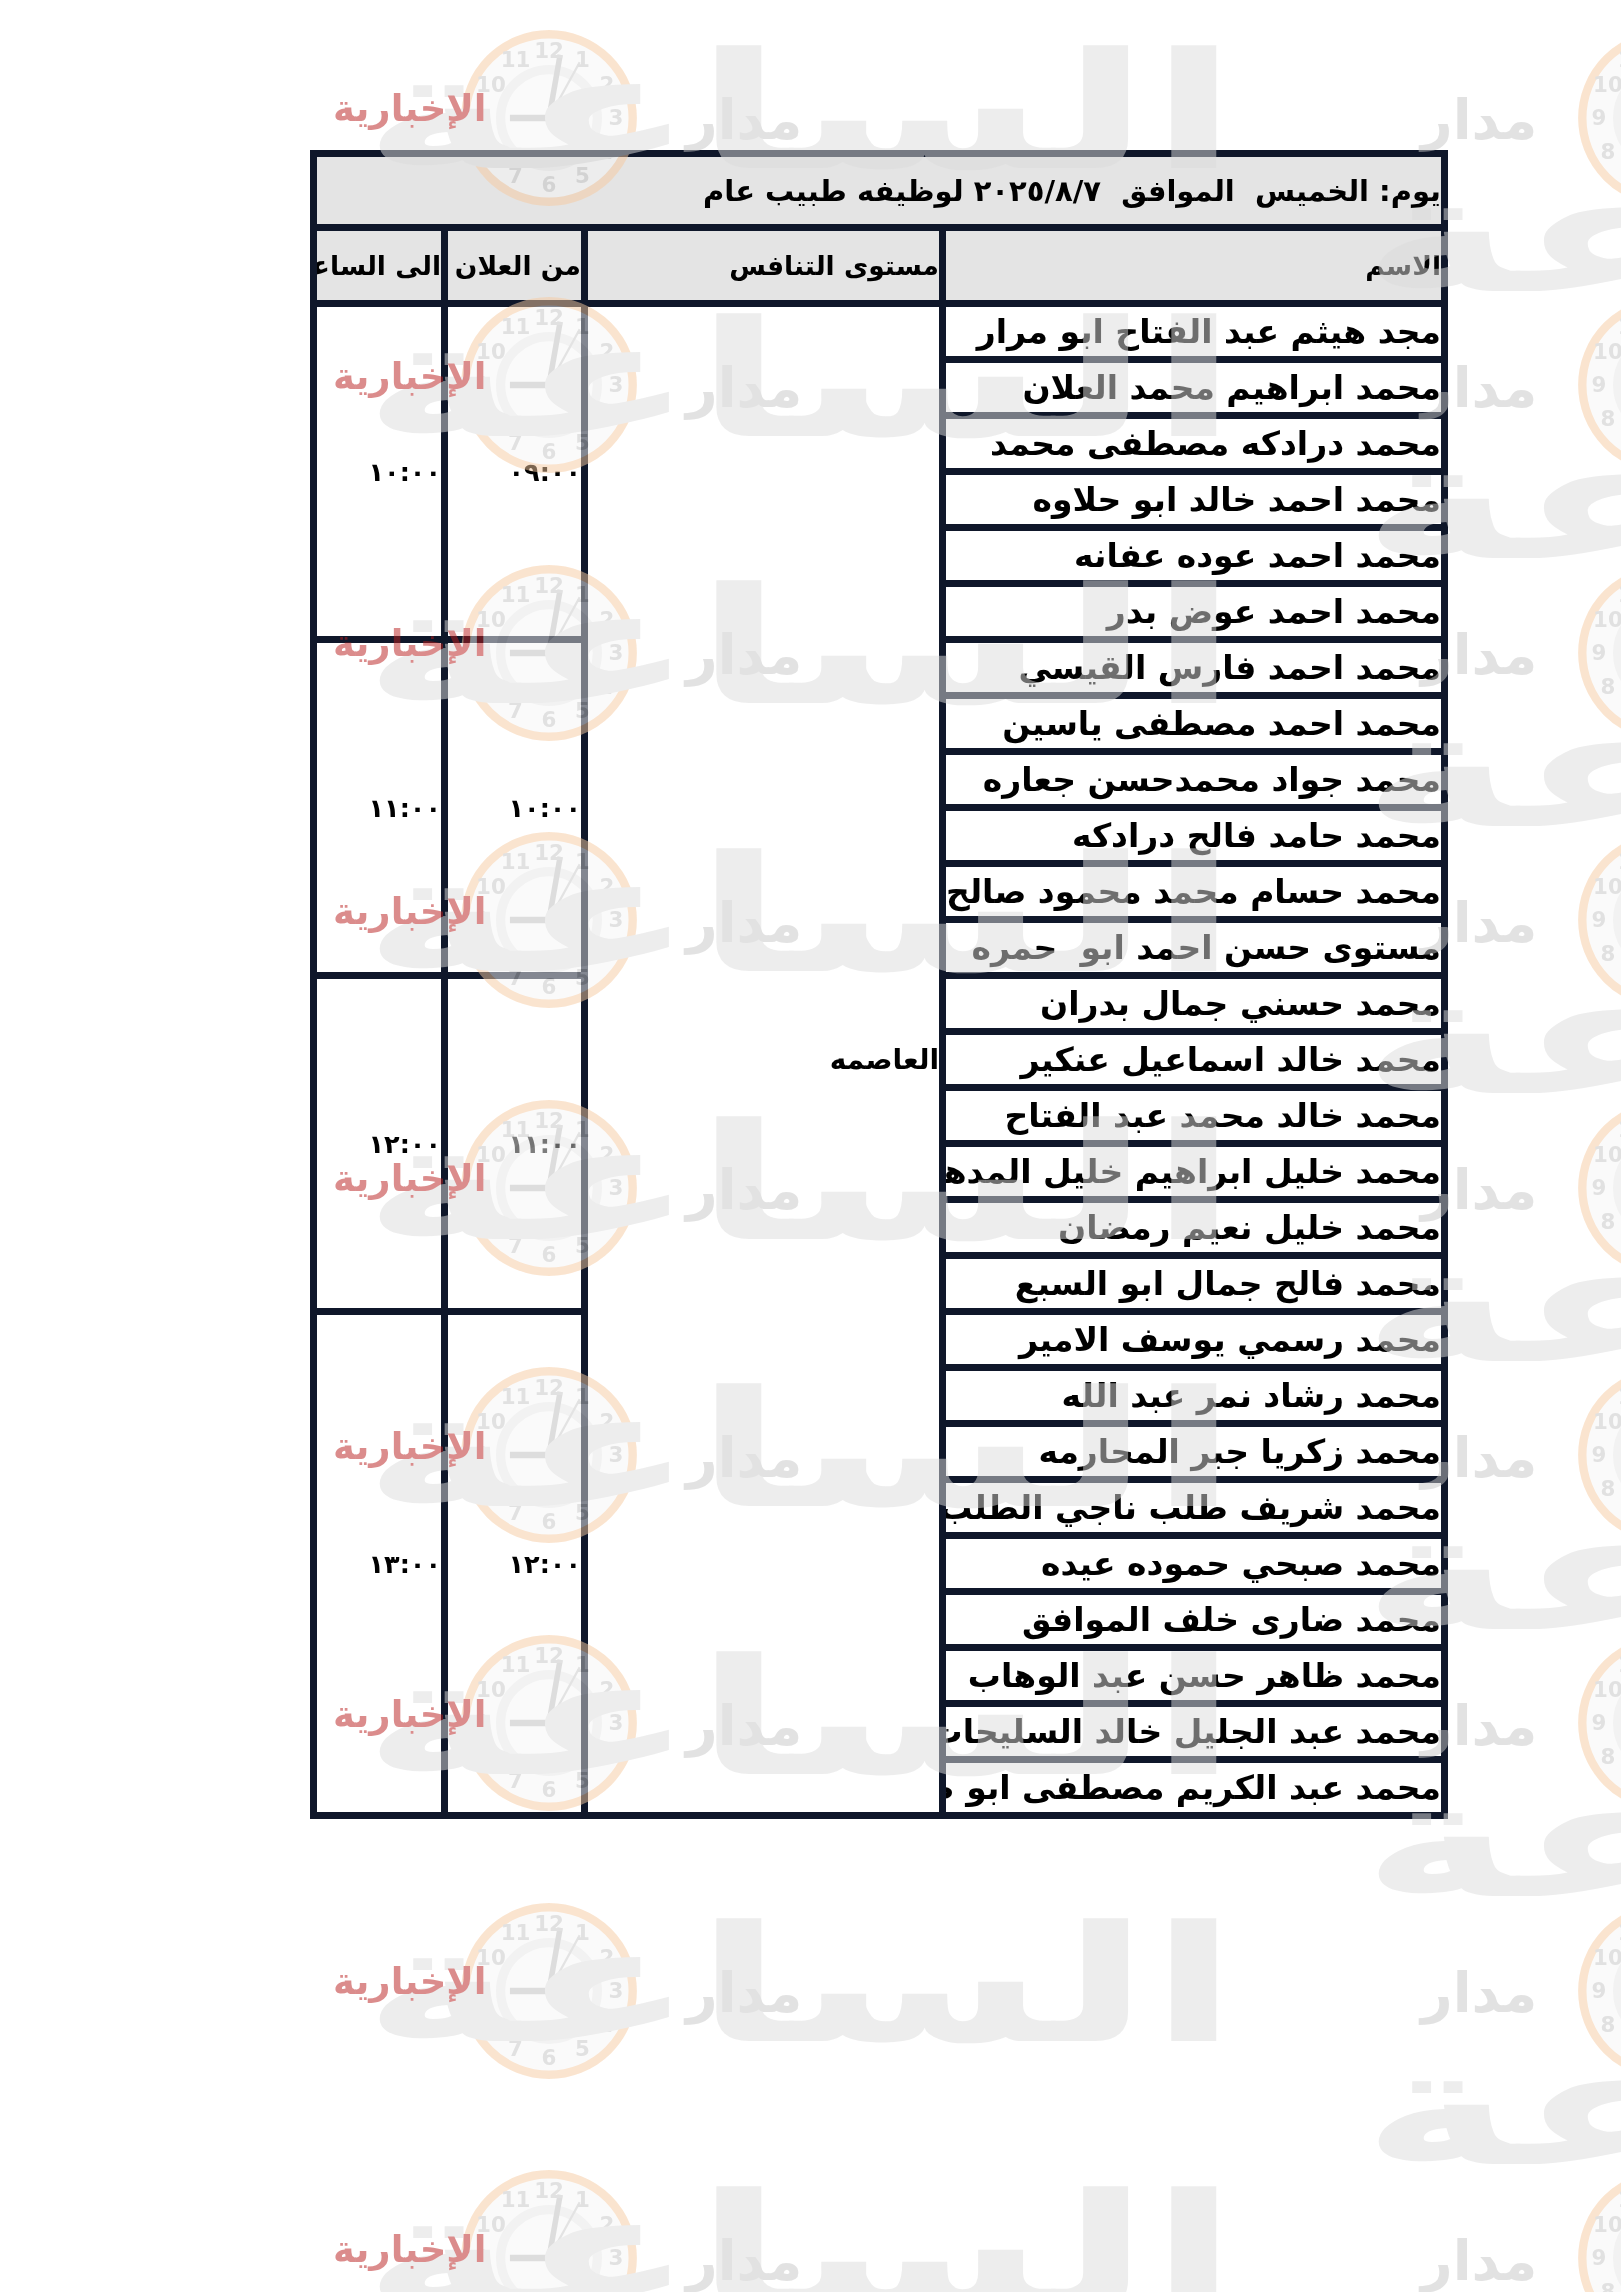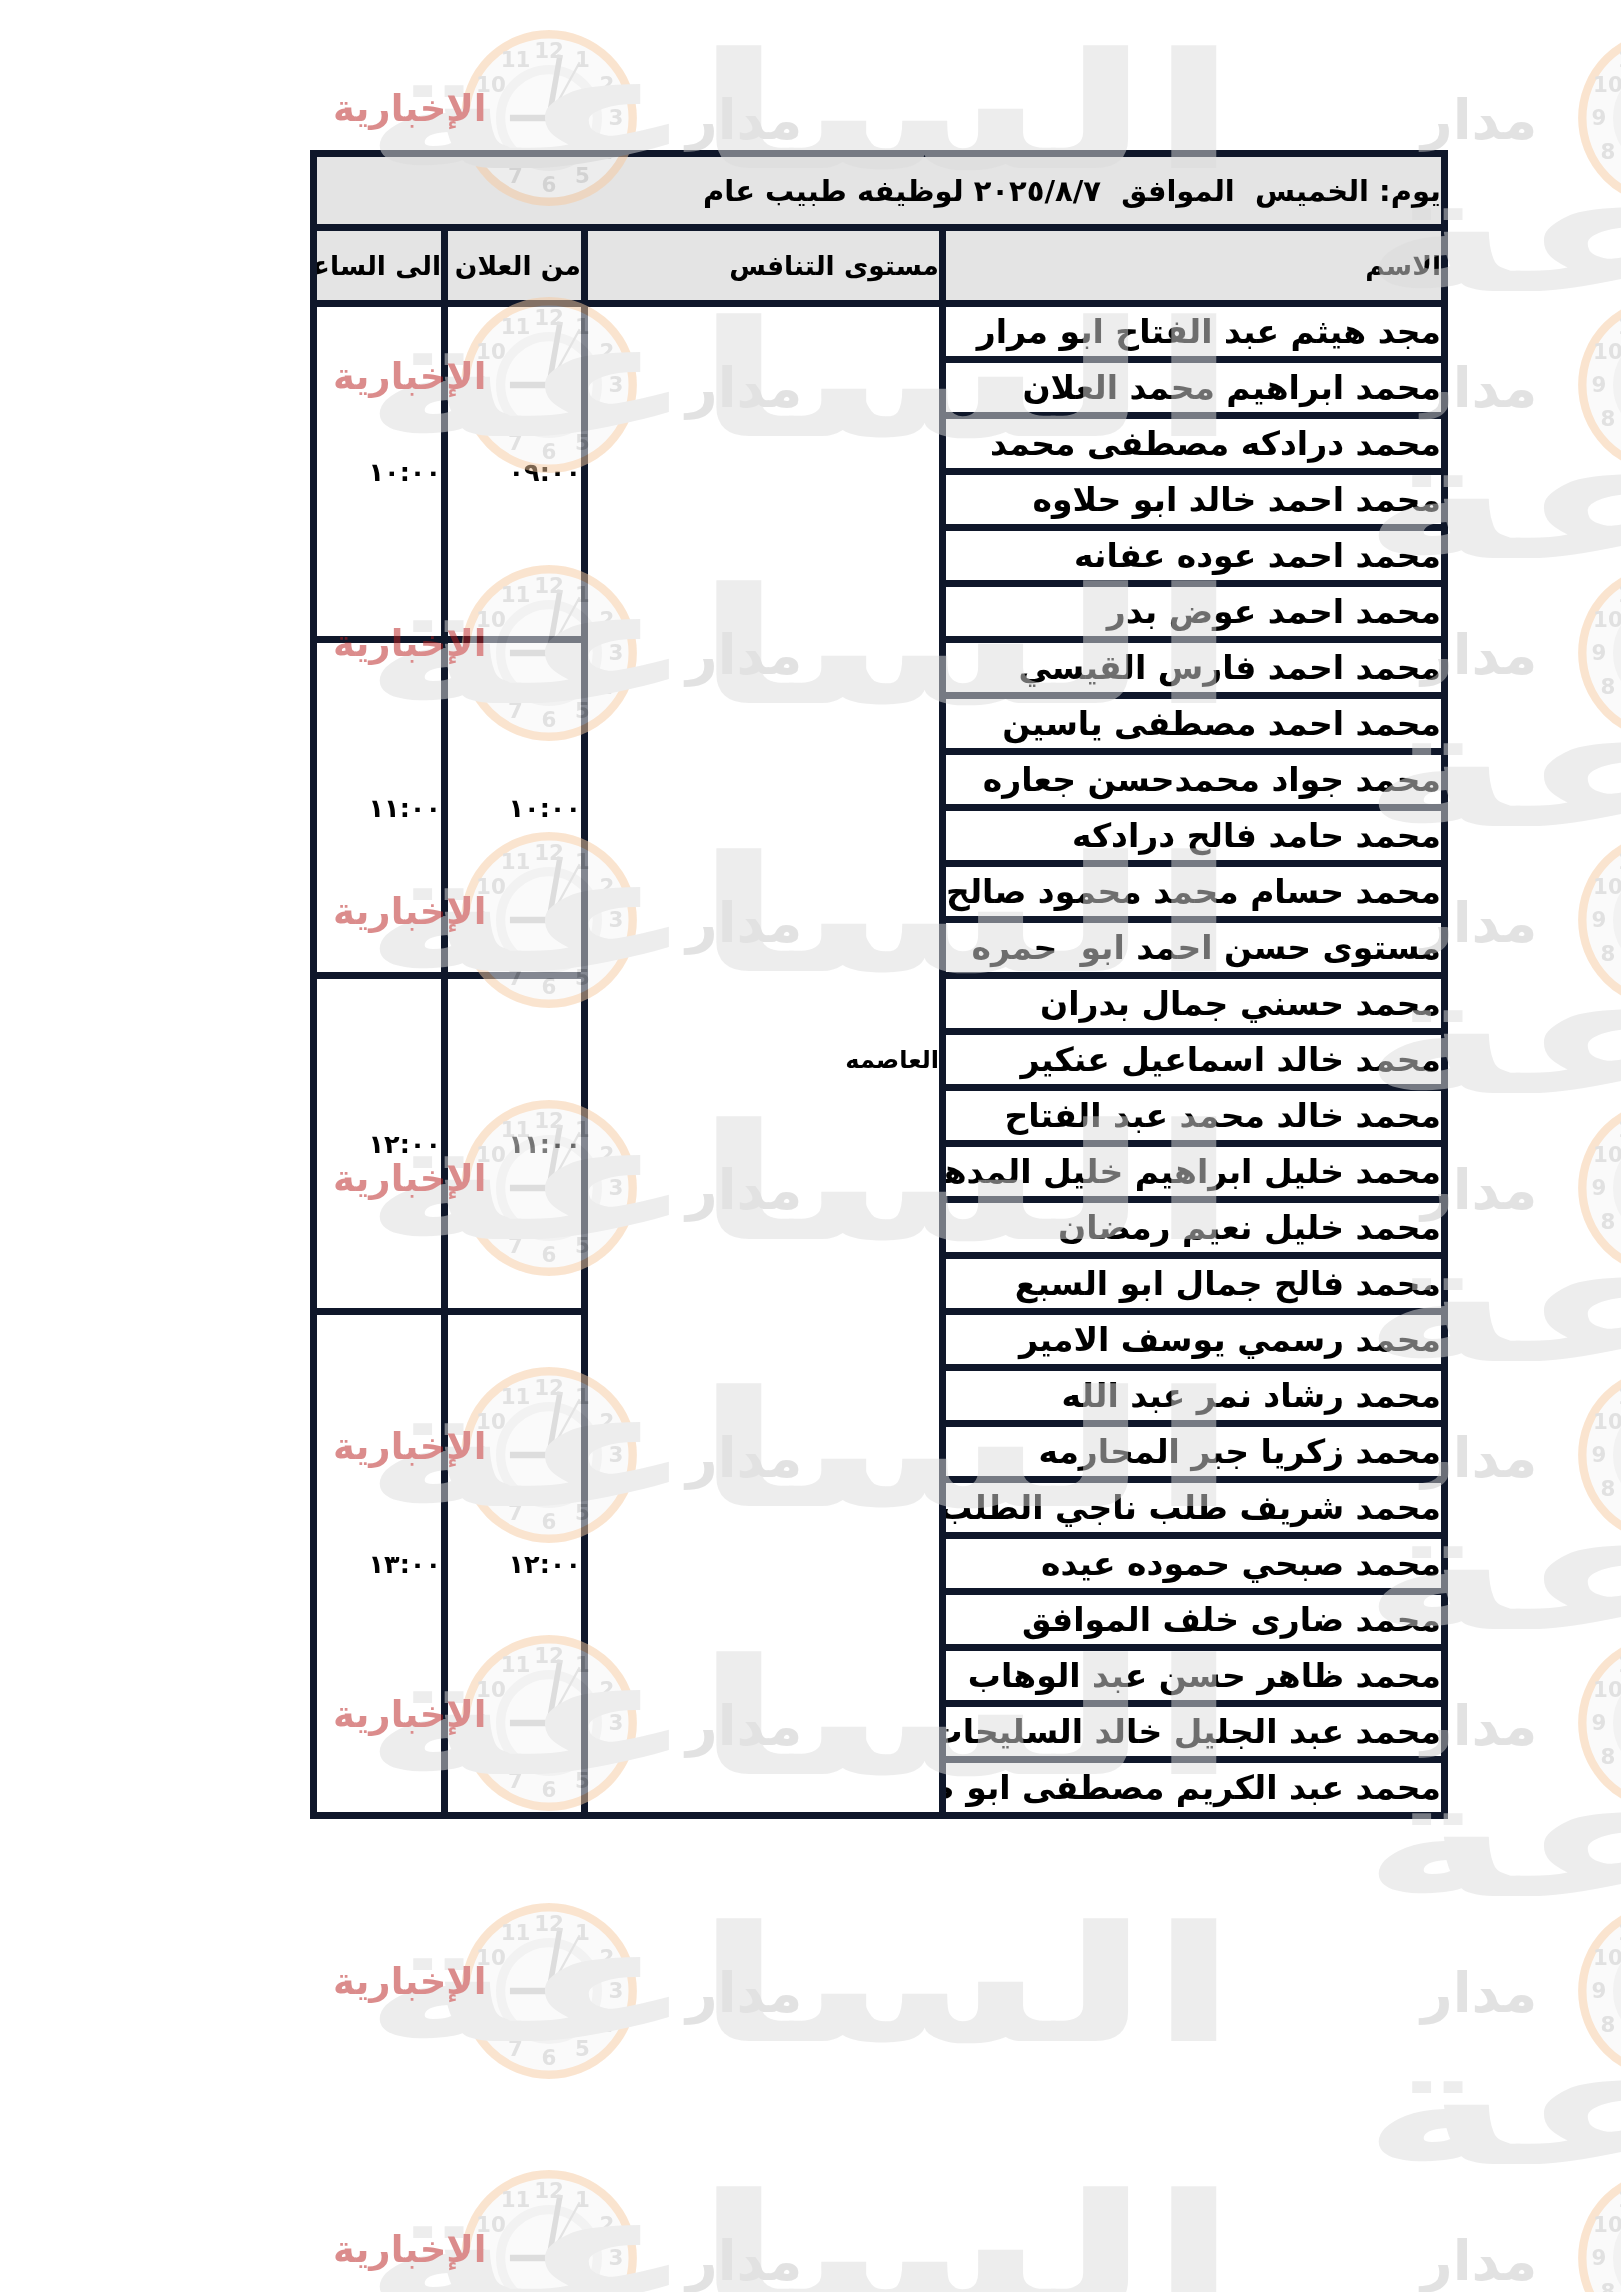--- a/index.html
+++ b/index.html
@@ -24,21 +24,21 @@
   tr.r-title{height:74px;}
   tr.r-head{height:76px;}
   tr.r-data{height:56px;}
   td.c-title{
     background:#e4e4e4;font-size:29px;border-bottom:2px solid #000;
   }
   td.c-head{
     background:#e4e4e4;font-size:26.5px;border-bottom:2.9px solid #000;
   }
   td.c-name{font-size:33px;}
-  td.c-comp{font-size:24px;}
+  td.c-comp{font-size:28px;}
   td.c-time{font-size:25.5px;letter-spacing:3.9px;}
   
   #watermark-layer{
     position:absolute;left:0;top:0;width:1621px;height:2293px;
     z-index:5;pointer-events:none;overflow:hidden;opacity:.5;
   }
   .wm{position:absolute;white-space:nowrap;line-height:1;}
   .wm-ikhbaria{font-size:37px;color:#b91c1c;}
   .wm-madar{font-size:55px;color:#c6c6c6;}
   .wm-saa{

